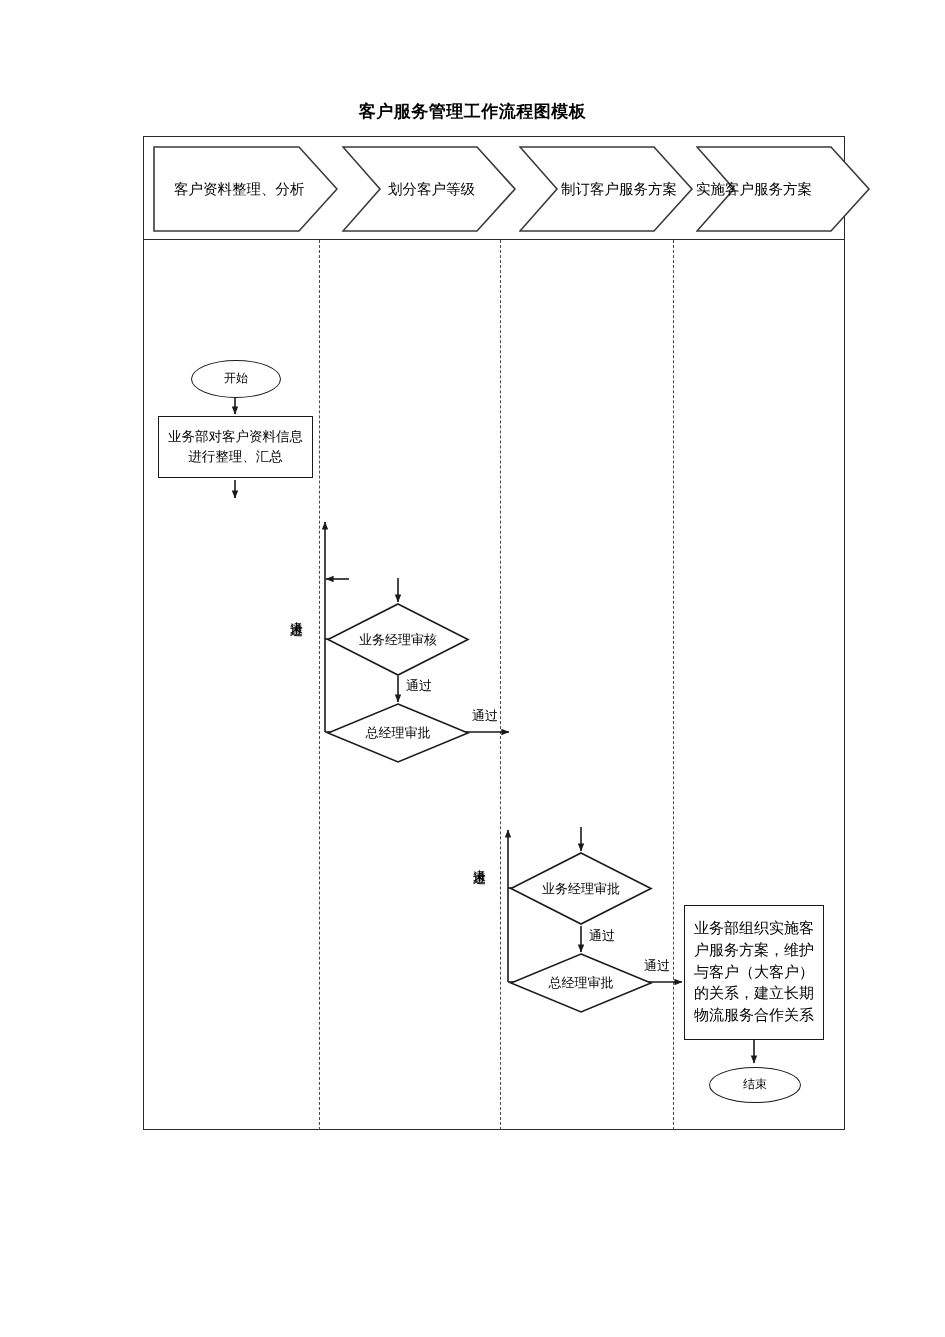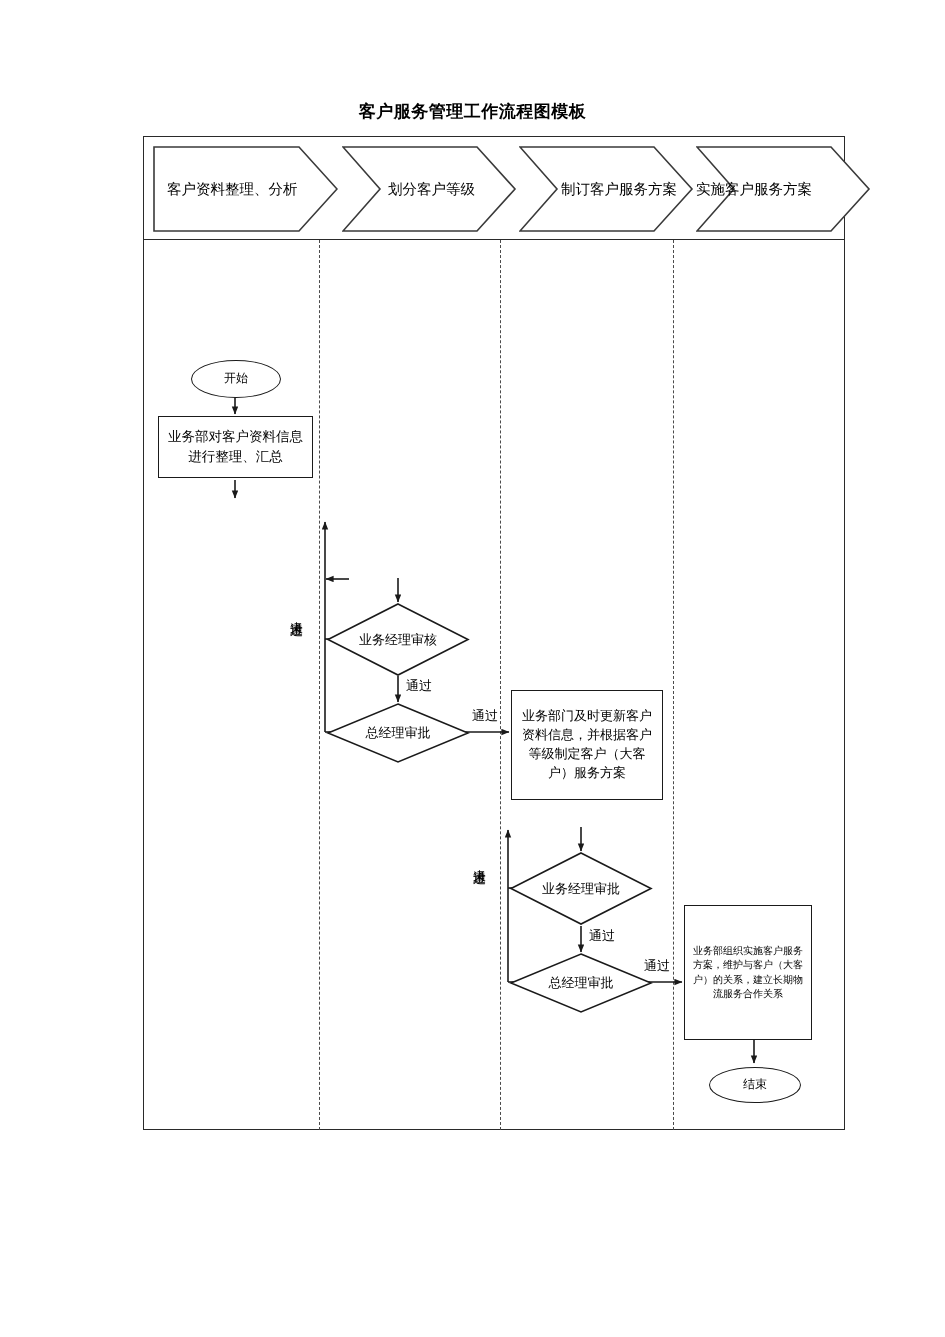--- a/index.html
+++ b/index.html
@@ -153,21 +153,21 @@
 <body>
 
 <div id="page">
 
   <div id="doc-title">客户服务管理工作流程图模板</div>
 
   <div id="frame">
 
     <div id="header-band">
 
-      <div class="chev" style="left:9px; width:185px;">
+      <div class="chev" style="left:9px; width:185px;padding-left:7px;">
         <svg width="185" height="86" viewBox="0 0 185 86">
           <path d="M1,1 L146,1 L184,43 L146,85 L1,85 Z" fill="#ffffff" stroke="#3a3a3a" stroke-width="1.6"></path>
         </svg>
         <span class="chev-label" style="margin-left:14px;">客户资料整理、分析</span>
       </div>
 
       <div class="chev" style="left:198px; width:175px;">
         <svg width="175" height="86" viewBox="0 0 175 86">
           <path d="M1,1 L135,1 L173,43 L135,85 L1,85 L38,43 Z" fill="#ffffff" stroke="#3a3a3a" stroke-width="1.6"></path>
         </svg>
@@ -263,23 +263,20 @@
         </svg>
         <div class="dlabel">
           <span>总经理审批</span>
         </div>
       </div>
 
       <span class="edge-label vert" style="left:144px; top:371px; width:16px;">未通过</span>
       <span class="edge-label" style="left:262px; top:437px;">通过</span>
       <span class="edge-label" style="left:328px; top:467px;">通过</span>
 
-      <div class="node box" style="left:367px; top:450px; width:152px; height:110px; font-size:13px;">
-        <span>业务部门及时更新客户资料信息，并根据客户等级制定客户（大客户）服务方案</span>
-      </div>
 
       <div class="diamond-wrap" style="left:365px; top:611px; width:144px; height:75px;">
         <svg width="144" height="75" viewBox="0 0 144 75">
           <path d="M72,2 L142,37.5 L72,73 L2,37.5 Z" fill="#ffffff" stroke="#1a1a1a" stroke-width="1.6"></path>
         </svg>
         <div class="dlabel">
           <span>业务经理审批</span>
         </div>
       </div>
 
@@ -289,21 +286,21 @@
         </svg>
         <div class="dlabel">
           <span>总经理审批</span>
         </div>
       </div>
 
       <span class="edge-label vert" style="left:327px; top:619px; width:16px;">未通过</span>
       <span class="edge-label" style="left:445px; top:687px;">通过</span>
       <span class="edge-label" style="left:500px; top:717px;">通过</span>
 
-      <div class="node box thick" style="left:540px; top:665px; width:128px; height:135px; font-size:10px;">
+      <div class="node box thick" style="left:540px; top:665px; width:140px; height:135px; font-size:15px;">
         <span>业务部组织实施客户服务方案，维护与客户（大客户）的关系，建立长期物流服务合作关系</span>
       </div>
 
       <div class="node term" style="left:565px; top:827px; width:92px; height:36px;">
         <span>结束</span>
       </div>
 
     </div>
   </div>
 </div>

